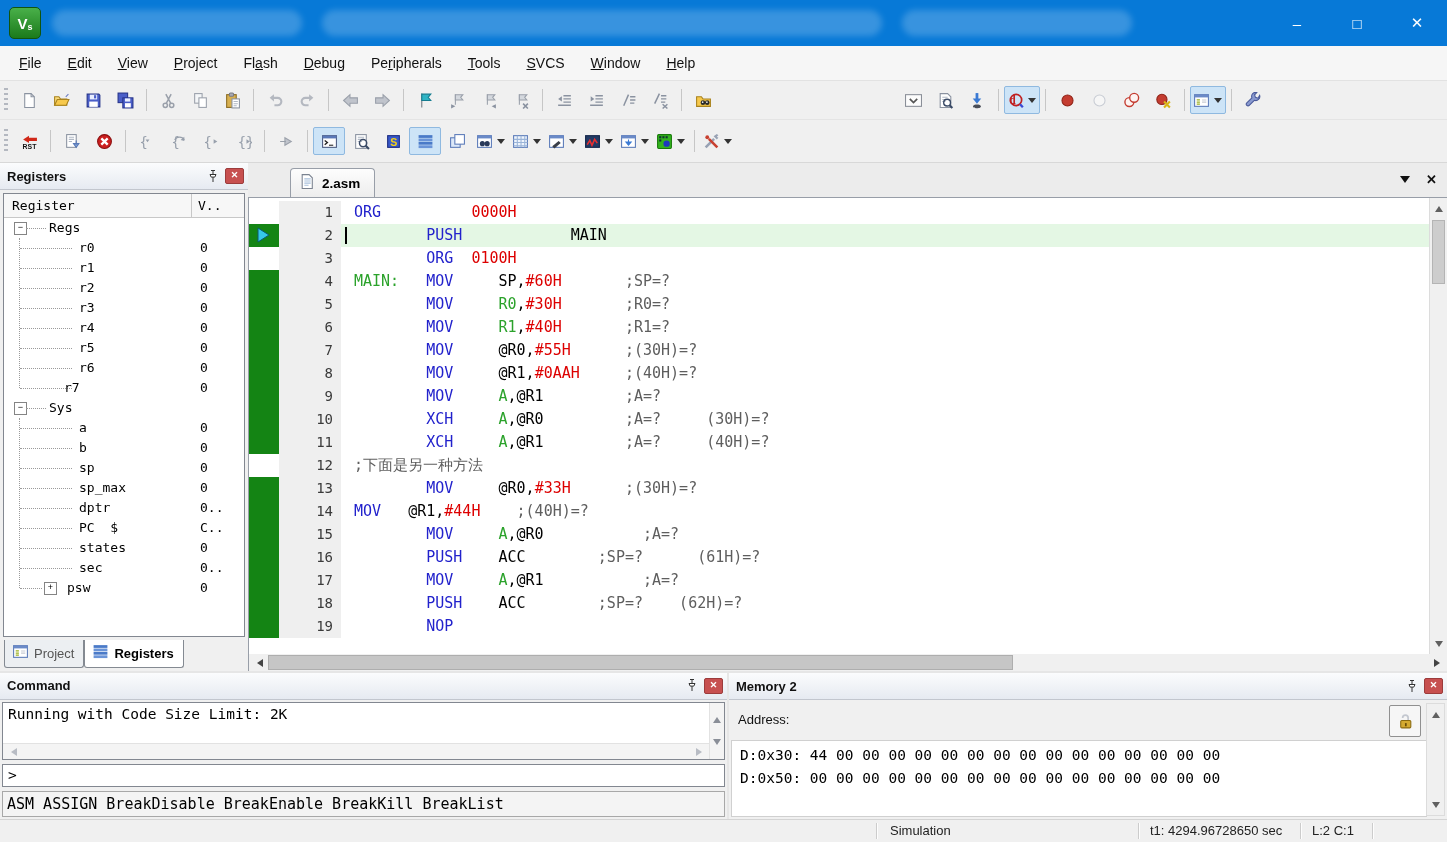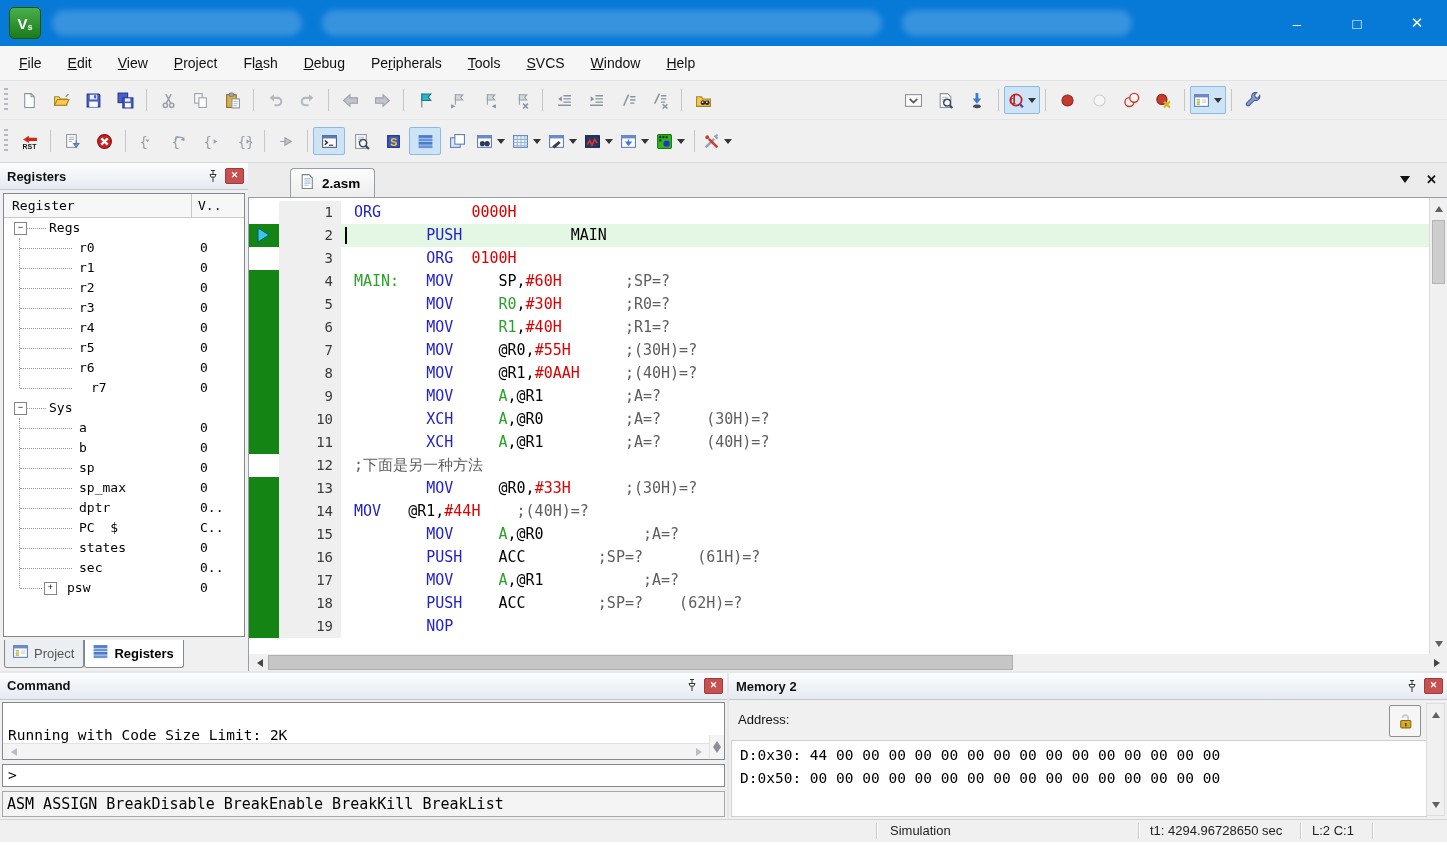--- a/index.html
+++ b/index.html
@@ -100,21 +100,21 @@
       border:1px solid #b4b4b4;}
   .hscroll{height:17px;background:#f0f0f0;border-left:1px solid #989ea8;display:flex;align-items:center;}
   .hbtn{width:17px;height:17px;display:flex;align-items:center;justify-content:center;flex:none;}
   .hthumb{height:13px;background:#c6c6c6;border:1px solid #aeaeae;margin-left:2px;width:62%;}
   .hfill{flex:1;}
   
   .bottom{height:146px;display:flex;background:#e6e6e6;padding-top:2px;}
   .cmd-panel{width:727px;background:#f0f0f0;display:flex;flex-direction:column;}
   .mem-panel{flex:1;margin-left:2px;background:#f0f0f0;position:relative;display:flex;flex-direction:column;}
   .mono{font-family:"DejaVu Sans Mono",monospace;}
-  .cmd-out{margin:2px;border:1px solid #828790;background:#fff;height:58px;display:flex;align-items:flex-end;}
+  .cmd-out{margin:2px;border:1px solid #828790;background:#fff;height:58px;display:flex;}
   .cmd-out-main{flex:1;display:flex;flex-direction:column;min-width:0;}
   .cmd-out-text{flex:1;font-size:14.5px;padding:3px 0 0 5px;color:#000;}
   .cmd-hscroll{height:15px;background:#f4f4f4;display:flex;align-items:center;border-top:1px solid #e2e2e2;}
   .cmd-vcol{width:14px;border-left:1px solid #e2e2e2;background:#f4f4f4;display:flex;
       flex-direction:column;justify-content:space-between;align-items:center;padding:2px 0;}
   .cmd-prompt{margin:2px;border:1px solid #828790;background:#fff;height:21px;
       font-size:14.5px;line-height:21px;padding-left:5px;color:#000;}
   .cmd-assist{margin:2px;border:1px solid #a8a8a8;background:#f4f4f4;height:24px;
       font-size:15px;line-height:24px;padding-left:4px;color:#000;white-space:nowrap;overflow:hidden;}
   .addr-row{height:40px;position:relative;background:#f0f0f0;}
@@ -693,21 +693,21 @@
                 <span class="tname" style="left:75px">r5</span>
                 <span class="tval">0</span>
               </div>
               <div class="trow">
                 <span class="tdash" style="left:16px;width:52px"></span>
                 <span class="tname" style="left:75px">r6</span>
                 <span class="tval">0</span>
               </div>
               <div class="trow">
                 <span class="tdash" style="left:16px;width:52px"></span>
-                <span class="tname" style="left:87px">r7</span>
+                <span class="tname" style="left:60px">r7</span>
                 <span class="tval">0</span>
               </div>
             </div>
             <div class="trow">
               <span class="texp" style="left:10px">−</span>
               <span class="tdash" style="left:22px;width:20px"></span>
               <span class="tname" style="left:45px">Sys</span>
             </div>
             <div style="position: relative;">
               <span class="kidline" style="top: 0px; height: 170px;"></span>

